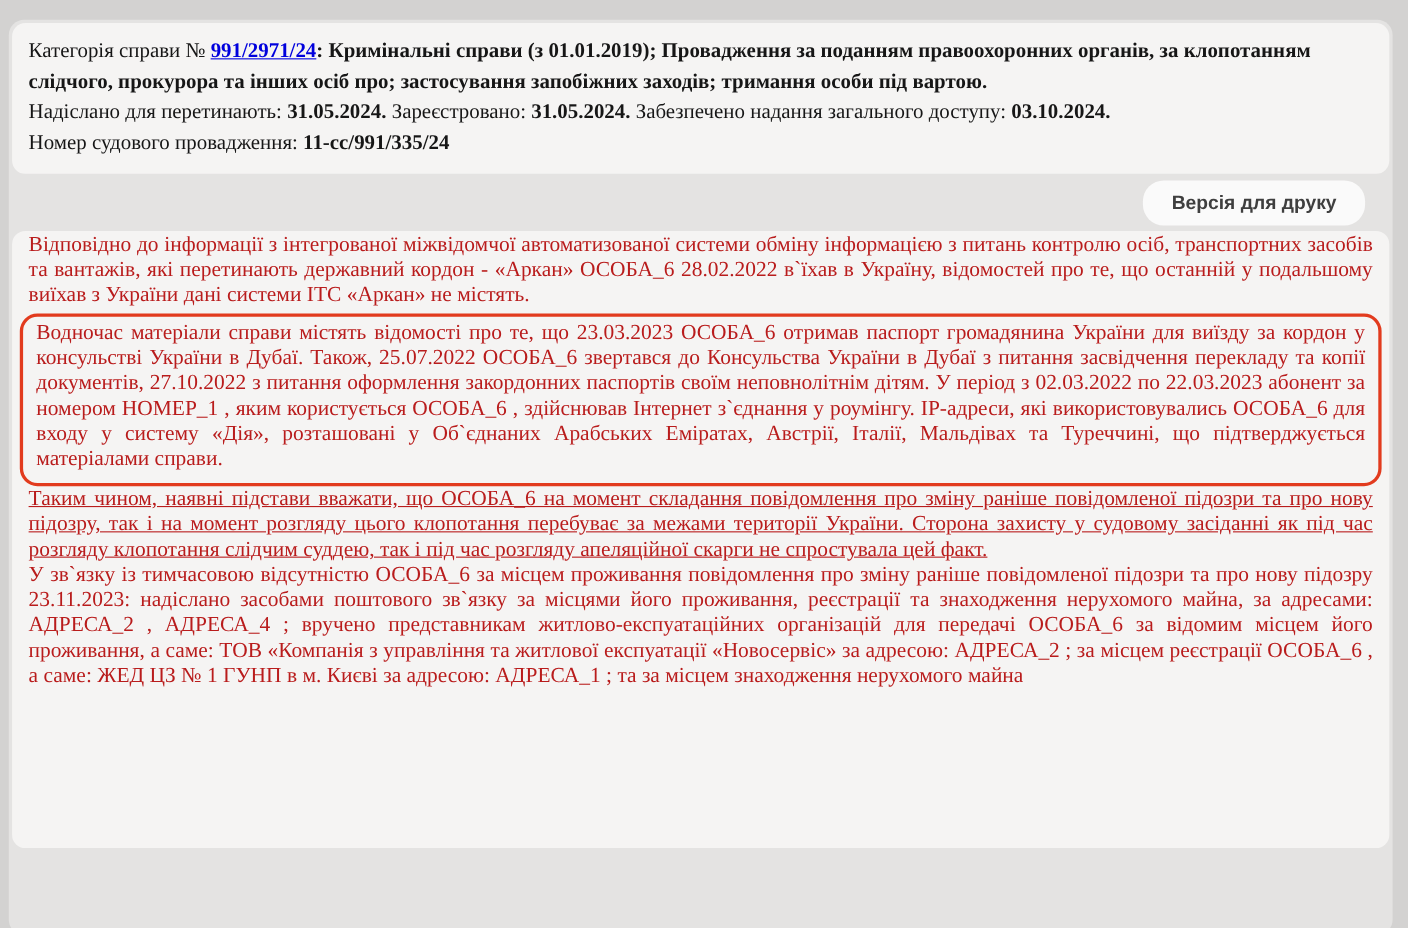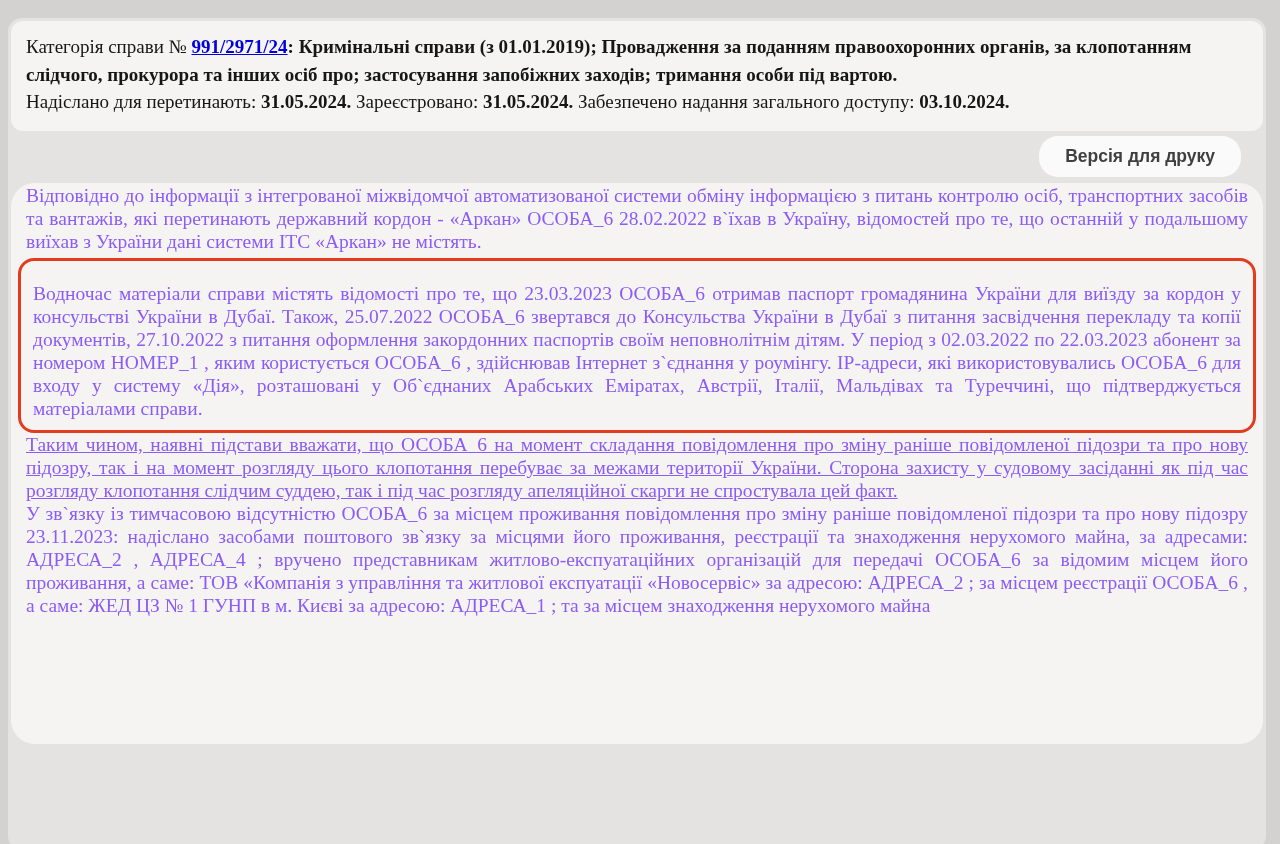--- a/index.html
+++ b/index.html
@@ -53,44 +53,45 @@
     border-radius:19px;
     padding:10px 26px;
     cursor:pointer;
   }
   .content-card {
     padding:1px 15px 0 15px;
     height:560px;
     overflow:hidden;
     font-size:19.5px;
     line-height:23px;
-    color:#8b5cf6;
+    color:#b91c1c;
     text-align:justify;
-    border-radius:24px;
+    border-radius:12px;
   }
   .content-card p { margin:0; }
   .para-1 { margin-top:20px; }
   .red-box {
     border:3px solid #e23b1e;
     border-radius:16px;
-    padding:21px 12px 10px 12px;
+    padding:3px 12px 10px 12px;
     margin:5px -8px 0 -8px;
   }
   .para-3 { margin-top:15px;text-decoration:underline; }
   .para-4 { margin-top:20px; }
   .para-5 { margin-top:18px; }
 </style>
 </head>
 <body>
 
 <div class="panel">
 
   <div class="card header-card">
     <div><span>Категорія справи № </span><a class="case-link">991/2971/24</a><b>: Кримінальні справи (з 01.01.2019); Провадження за поданням правоохоронних органів, за клопотанням слідчого, прокурора та інших осіб про; застосування запобіжних заходів; тримання особи під вартою.</b></div>
     <div><span>Надіслано для перетинають: </span><b>31.05.2024.</b><span> Зареєстровано: </span><b>31.05.2024.</b><span> Забезпечено надання загального доступу: </span><b>03.10.2024.</b></div>
+    <div><span>Номер судового провадження: </span><b>11-сс/991/335/24</b></div>
   </div>
 
   <div class="toolbar">
     <button class="print-btn">Версія для друку</button>
   </div>
 
   <div class="card content-card">
     <p class="para-1">Відповідно до інформації з інтегрованої міжвідомчої автоматизованої системи обміну інформацією з питань контролю осіб, транспортних засобів та вантажів, які перетинають державний кордон - «Аркан» ОСОБА_6 28.02.2022 в`їхав в Україну, відомостей про те, що останній у подальшому виїхав з України дані системи ІТС «Аркан» не містять.</p>
     <div class="red-box">
       <p>Водночас матеріали справи містять відомості про те, що 23.03.2023  ОСОБА_6  отримав паспорт громадянина України для виїзду за кордон у консульстві України в Дубаї. Також, 25.07.2022  ОСОБА_6  звертався до Консульства України в Дубаї з питання засвідчення перекладу та копії документів, 27.10.2022 з питання оформлення закордонних паспортів своїм неповнолітнім дітям. У період з 02.03.2022 по 22.03.2023 абонент за номером НОМЕР_1 , яким користується  ОСОБА_6 , здійснював Інтернет з`єднання у роумінгу. ІР-адреси, які використовувались  ОСОБА_6  для входу у систему «Дія», розташовані у Об`єднаних Арабських Еміратах, Австрії, Італії, Мальдівах та Туреччині, що підтверджується матеріалами справи.</p>

